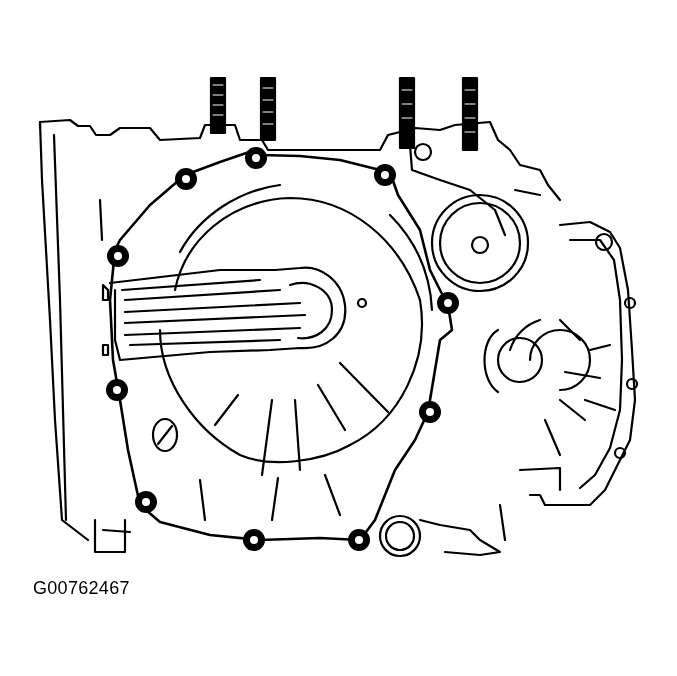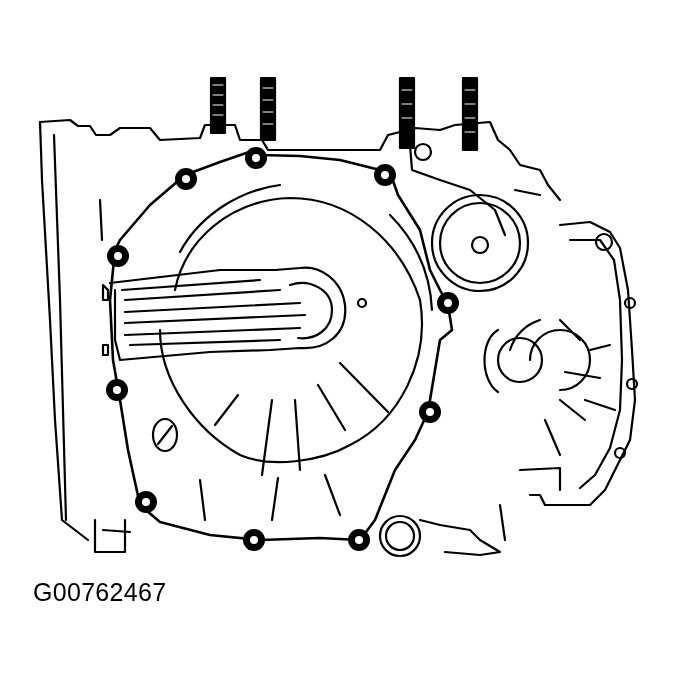--- a/index.html
+++ b/index.html
@@ -1,18 +1,18 @@
 <!DOCTYPE html>
 <html><head>
 <meta charset="utf-8">
 <style>
   html,body{margin:0;padding:0;background:#ffffff;}
   body{width:677px;height:676px;position:relative;overflow:hidden;}
   #drawing{position:absolute;left:0;top:0;width:677px;height:676px;}
-  #caption{position:absolute;left:33px;top:578px;font-family:"Liberation Sans",sans-serif;font-size:25px;color:#000;letter-spacing:0.3px;}
+  #caption{position:absolute;left:33px;top:578px;font-family:"Liberation Sans",sans-serif;font-size:18px;color:#000;letter-spacing:0.3px;}
   svg *{vector-effect:non-scaling-stroke;}
 </style>
 </head>
 <body>
 
 <svg id="drawing" viewBox="0 0 677 676" xmlns="http://www.w3.org/2000/svg" fill="none" stroke="#000" stroke-width="2.2" stroke-linecap="round" stroke-linejoin="round">
 
   <g>
     <g>
         <rect x="211" y="78" width="14" height="55" fill="#000"></rect>

